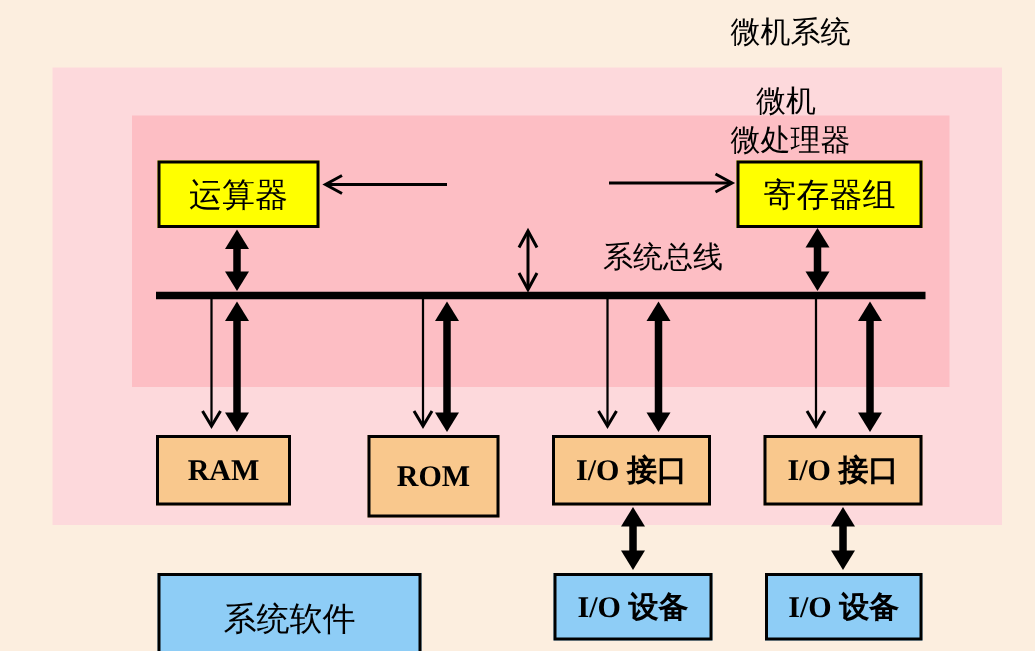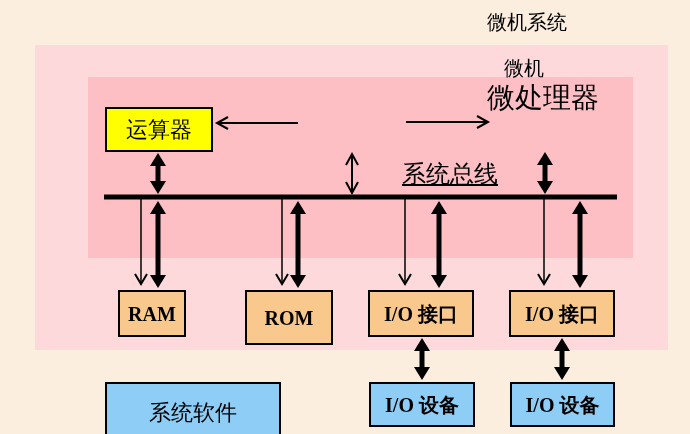--- a/index.html
+++ b/index.html
@@ -36,36 +36,36 @@
     white-space:nowrap;
     line-height:1;
     text-align:right;
   }
   .box.cpu{background:var(--cpu-box-fill,#ffff00);font-size:22px;}
   .box.mem{background:var(--memory-io-box-fill,#f9c88d);font-weight:bold;font-size:20px;}
   .box.dev{background:var(--bottom-box-fill,#8ecdf6);}
   .b-alu{left:105px;top:107px;width:108px;height:45px;}
   .b-ctrl{left:299px;top:108px;width:106px;height:44px;}
   .b-reg{left:491px;top:107px;width:124px;height:45px;}
-  .b-ram{left:118px;top:290px;width:68px;height:47px;font-size:21px;}
+  .b-ram{left:104px;top:290px;width:90px;height:47px;font-size:21px;}
   .b-rom{left:245px;top:290px;width:88px;height:55px;font-size:21px;}
   .b-io1{left:368px;top:290px;width:106px;height:47px;}
   .b-io2{left:509px;top:290px;width:106px;height:47px;}
   .b-sw{left:105px;top:382px;width:176px;height:61px;font-size:22px;}
   .b-dev1{left:369px;top:382px;width:106px;height:45px;font-weight:bold;font-size:20px;}
   .b-dev2{left:510px;top:382px;width:105px;height:45px;font-weight:bold;font-size:20px;}
   .flabel{
     position:absolute;
     line-height:1;
     white-space:nowrap;
   }
   .lbl-title{left:487px;top:12px;font-size:20px;}
   .lbl-weiji{left:487px;top:58px;font-size:20px;margin-left:17px;}
-  .lbl-weicpu{left:487px;top:84px;font-size:28px;}
-  .lbl-bus{left:402px;top:162px;font-size:24px;text-decoration:underline;}
+  .lbl-weicpu{left:487px;top:84px;font-size:20px;}
+  .lbl-bus{left:402px;top:162px;font-size:20px;}
 </style>
 </head>
 <body>
 
 <div class="canvas">
 
   <div class="region outer"></div>
   <div class="region inner"></div>
 
   <svg class="wires" width="690" height="434" viewBox="0 0 690 434">
@@ -146,20 +146,21 @@
       <polygon points="562,380 554,367 570,367"></polygon>
     </g>
   </svg>
 
   <div class="flabel lbl-title">微机系统</div>
   <div class="flabel lbl-weiji">微机</div>
   <div class="flabel lbl-weicpu">微处理器</div>
   <div class="flabel lbl-bus">系统总线</div>
 
   <div class="box cpu b-alu">运算器</div>
+  <div class="box cpu b-reg">寄存器组</div>
 
   <div class="box mem b-ram">RAM</div>
   <div class="box mem b-rom">ROM</div>
   <div class="box mem b-io1">I/O 接口</div>
   <div class="box mem b-io2">I/O 接口</div>
 
   <div class="box dev b-sw">系统软件</div>
   <div class="box dev b-dev1">I/O 设备</div>
   <div class="box dev b-dev2">I/O 设备</div>
 

